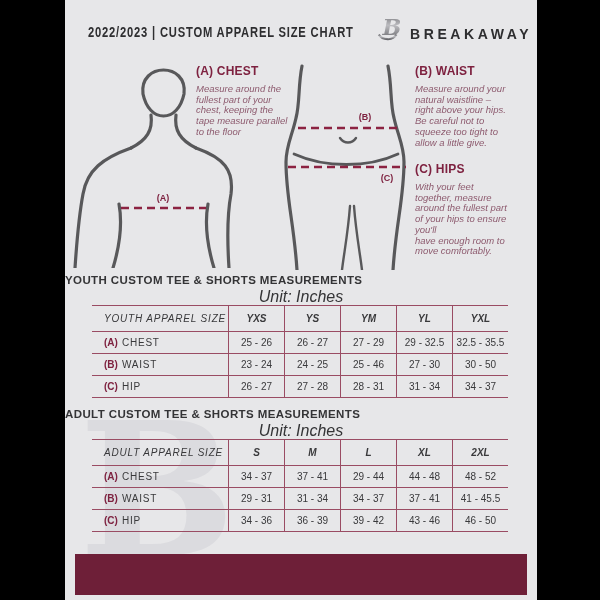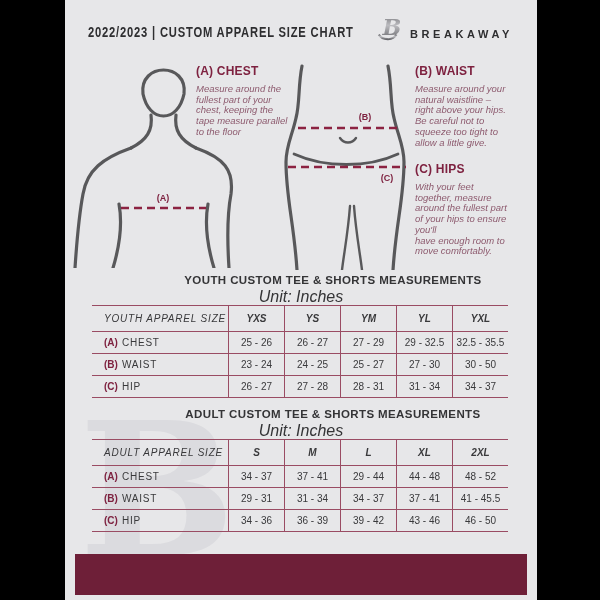--- a/index.html
+++ b/index.html
@@ -8,28 +8,28 @@
   .page{position:absolute;left:65px;top:0;width:472px;height:600px;
         background:#e7e7e9;overflow:hidden;}
   .watermark{position:absolute;left:14px;top:398px;font-size:185px;line-height:1;
         font-weight:bold;font-family:"DejaVu Serif", serif;color:#dbdbdf;z-index:0;}
   .layer{position:absolute;z-index:1;}
   
   .doc-title{position:absolute;left:23px;top:24px;font-size:14px;font-weight:bold;
         color:#2e2e30;letter-spacing:1px;white-space:nowrap;
         transform:scaleX(0.80);transform-origin:left center;z-index:1;}
   .brand{position:absolute;left:310px;top:14px;display:flex;align-items:center;gap:7px;z-index:1;}
-  .brand-name{font-size:11px;font-weight:bold;letter-spacing:3.6px;color:#2e2e30;margin-top:10px;white-space:nowrap;}
+  .brand-name{font-size:14px;font-weight:bold;letter-spacing:3.6px;color:#2e2e30;margin-top:10px;white-space:nowrap;}
   
   .guide{position:absolute;z-index:1;}
   .guide-heading{font-size:12px;font-weight:bold;color:#7e2240;letter-spacing:0.2px;}
   .guide-body{margin-top:6px;font-size:9.5px;font-style:italic;color:#8d5a6e;
         line-height:10.7px;white-space:pre-line;}
   
-  .sec-title{position:absolute;left:0;width:536px;text-align:center;font-size:11.5px;
+  .sec-title{position:absolute;left:0;width:472px;text-align:left;font-size:11.5px;
         font-weight:bold;color:#343436;letter-spacing:0.4px;z-index:1;}
   .sec-unit{position:absolute;left:0;width:472px;text-align:center;font-size:16px;
         font-style:italic;color:#343436;z-index:1;}
   
   .table{position:absolute;left:27px;width:416px;border-top:1px solid #9a4c63;z-index:1;}
   .trow{display:grid;grid-template-columns:136px 56px 56px 56px 56px 56px;
         border-bottom:1px solid #9a4c63;}
   .trow.head{height:25px;}
   .trow.body{height:21px;}
   .tcell{display:flex;align-items:center;justify-content:center;font-size:10px;
@@ -148,21 +148,21 @@
       <div class="tcell">29 - 32.5</div>
       <div class="tcell">32.5 - 35.5</div>
     </div>
     <div class="trow body">
       <div class="tcell lbl">
         <span class="rowkey">(B)</span>
         <span class="rowlbl">WAIST</span>
       </div>
       <div class="tcell">23 - 24</div>
       <div class="tcell">24 - 25</div>
-      <div class="tcell">25 - 27</div>
+      <div class="tcell">25 - 46</div>
       <div class="tcell">27 - 30</div>
       <div class="tcell">30 - 50</div>
     </div>
     <div class="trow body">
       <div class="tcell lbl">
         <span class="rowkey">(C)</span>
         <span class="rowlbl">HIP</span>
       </div>
       <div class="tcell">26 - 27</div>
       <div class="tcell">27 - 28</div>

